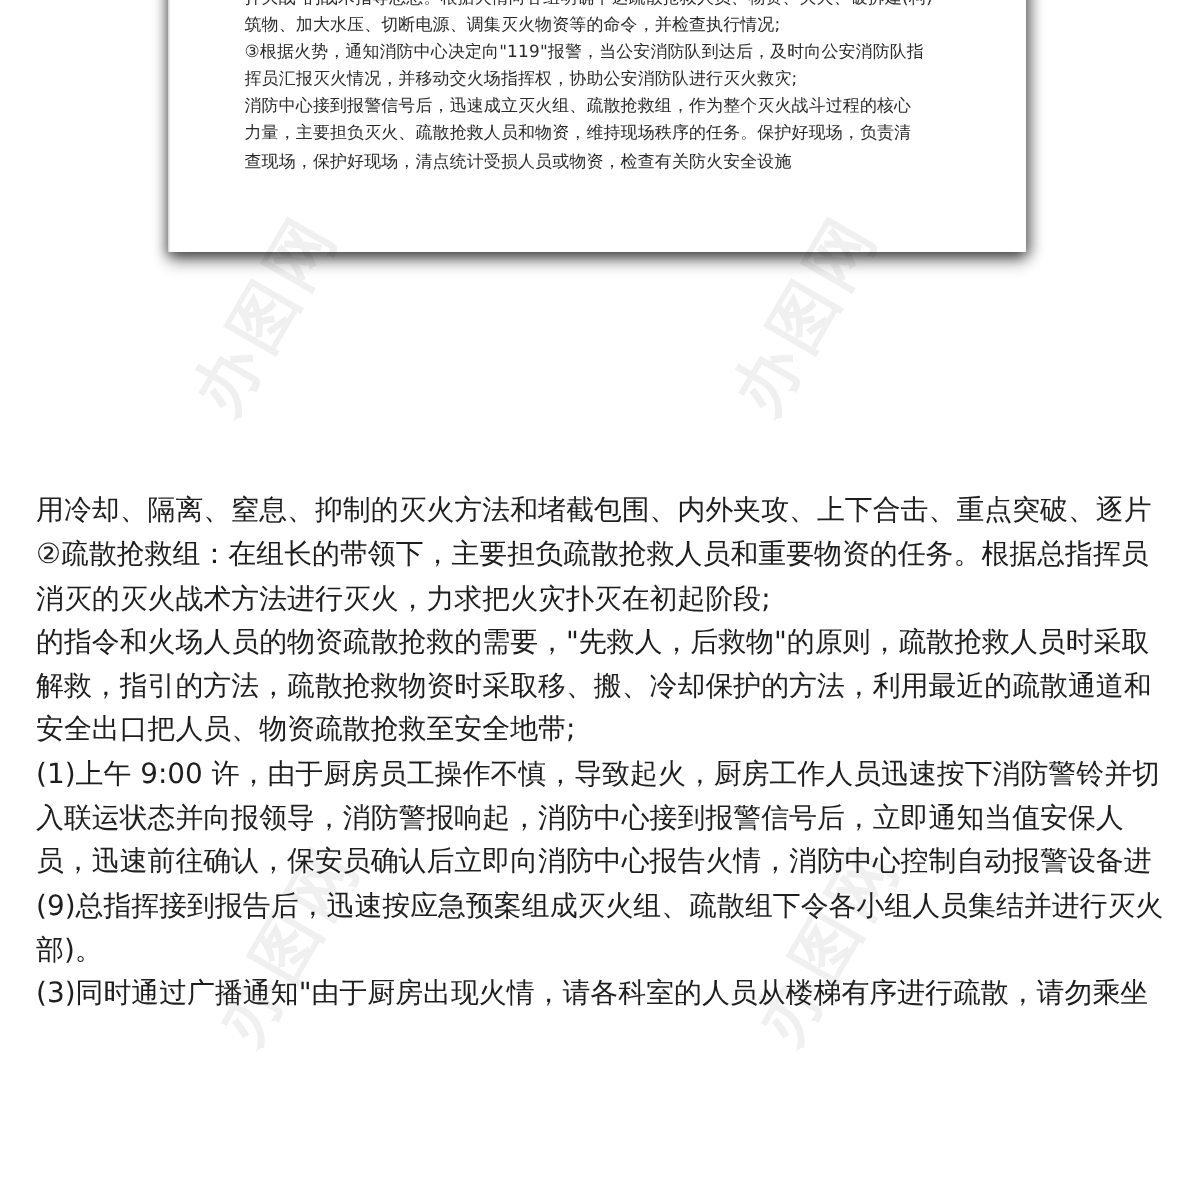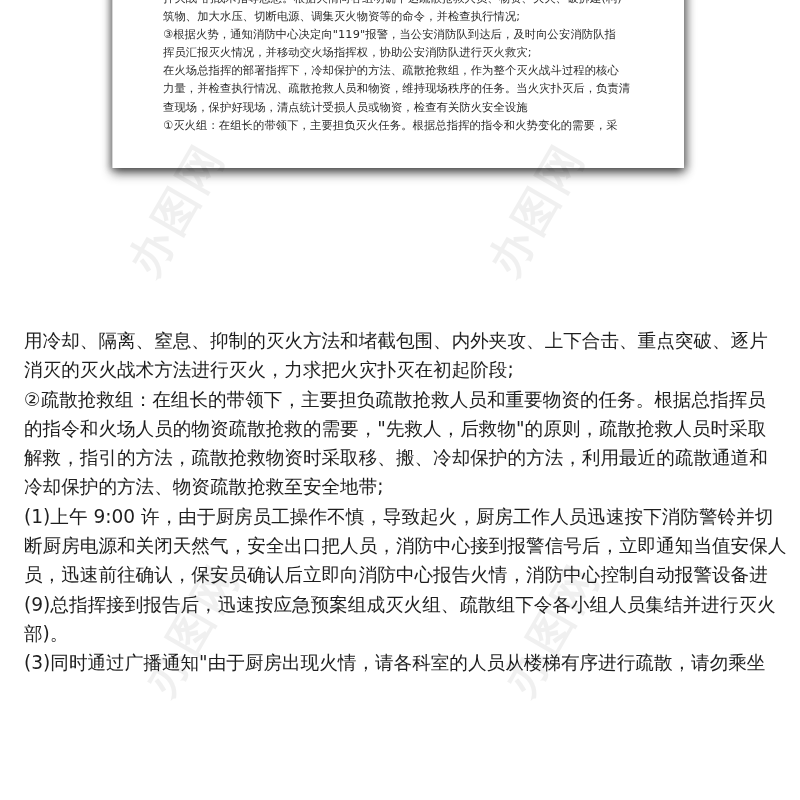--- a/index.html
+++ b/index.html
@@ -71,40 +71,39 @@
 <body>
 
 <div class="page">
 
   <div class="card">
     <div class="card-body">
       <p>扑灭战"的战术指导思想。根据火情向各组明确下达疏散抢救人员、物资、灭火、破拆建(构)</p>
       <p>筑物、加大水压、切断电源、调集灭火物资等的命令，并检查执行情况;</p>
       <p>③根据火势，通知消防中心决定向"119"报警，当公安消防队到达后，及时向公安消防队指</p>
       <p>挥员汇报灭火情况，并移动交火场指挥权，协助公安消防队进行灭火救灾;</p>
-      <p>在火场总指挥的部署指挥下，冷却保护的方法、疏散抢救组，作为整个灭火战斗过程的核心</p>
-      <p>力量，并检查执行情况、疏散抢救人员和物资，维持现场秩序的任务。当火灾扑灭后，负责清</p>
+      <p>消防中心接到报警信号后，迅速成立灭火组、疏散抢救组，作为整个灭火战斗过程的核心</p>
+      <p>力量，主要担负灭火、疏散抢救人员和物资，维持现场秩序的任务。保护好现场，负责清</p>
       <p>查现场，保护好现场，清点统计受损人员或物资，检查有关防火安全设施</p>
-      <p>①灭火组：在组长的带领下，主要担负灭火任务。根据总指挥的指令和火势变化的需要，采</p>
     </div>
   </div>
 
   <div class="wm" style="left:105px; top:180px;">办图网</div>
   <div class="wm" style="left:465px; top:180px;">办图网</div>
   <div class="wm" style="left:120px; top:600px;">办图网</div>
   <div class="wm" style="left:480px; top:600px;">办图网</div>
 
   <div class="doc">
     <p>用冷却、隔离、窒息、抑制的灭火方法和堵截包围、内外夹攻、上下合击、重点突破、逐片</p>
+    <p>②疏散抢救组：在组长的带领下，主要担负疏散抢救人员和重要物资的任务。根据总指挥员</p>
     <p>消灭的灭火战术方法进行灭火，力求把火灾扑灭在初起阶段;</p>
-    <p>②疏散抢救组：在组长的带领下，主要担负疏散抢救人员和重要物资的任务。根据总指挥员</p>
     <p>的指令和火场人员的物资疏散抢救的需要，"先救人，后救物"的原则，疏散抢救人员时采取</p>
     <p>解救，指引的方法，疏散抢救物资时采取移、搬、冷却保护的方法，利用最近的疏散通道和</p>
-    <p>冷却保护的方法、物资疏散抢救至安全地带;</p>
+    <p>安全出口把人员、物资疏散抢救至安全地带;</p>
     <p>(1)上午 9:00 许，由于厨房员工操作不慎，导致起火，厨房工作人员迅速按下消防警铃并切</p>
-    <p>断厨房电源和关闭天然气，安全出口把人员，消防中心接到报警信号后，立即通知当值安保人</p>
+    <p>入联运状态并向报领导，消防警报响起，消防中心接到报警信号后，立即通知当值安保人</p>
     <p>员，迅速前往确认，保安员确认后立即向消防中心报告火情，消防中心控制自动报警设备进</p>
     <p>(9)总指挥接到报告后，迅速按应急预案组成灭火组、疏散组下令各小组人员集结并进行灭火</p>
     <p>部)。</p>
     <p>(3)同时通过广播通知"由于厨房出现火情，请各科室的人员从楼梯有序进行疏散，请勿乘坐</p>
   </div>
 
 </div>
 
 </body></html>

